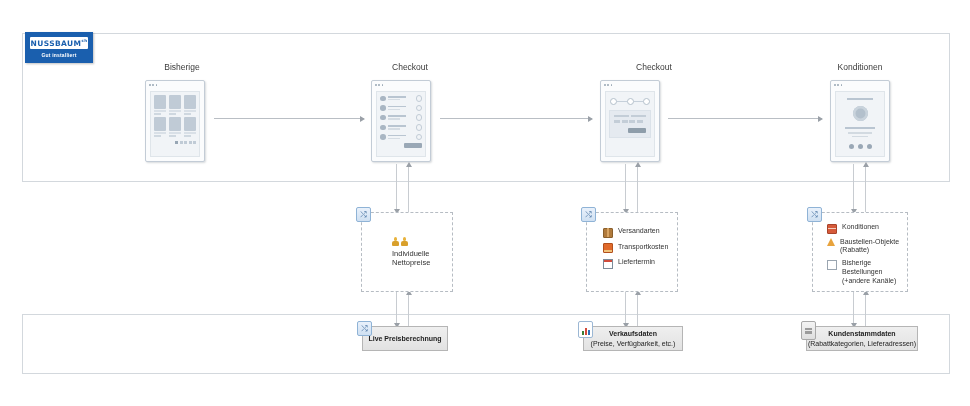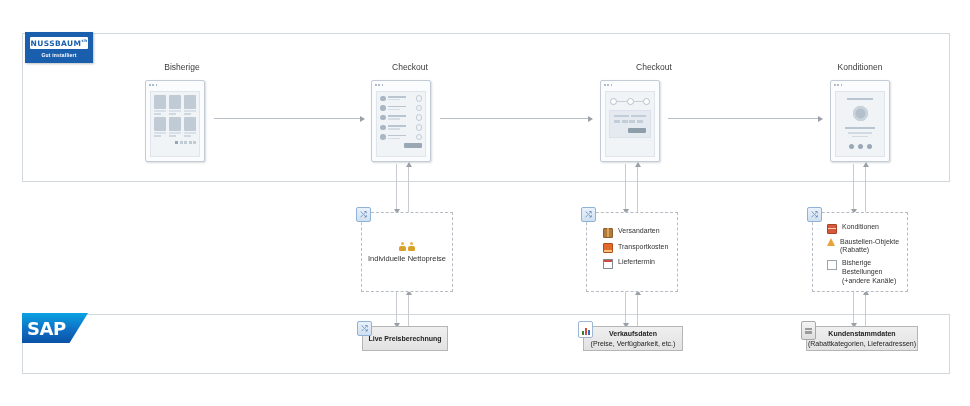--- a/index.html
+++ b/index.html
@@ -129,22 +129,22 @@
     position:absolute;top:212px;border:1px dashed #b6bcc3;background:#fff;box-sizing:border-box;
   }
   .dbox .badge,.sbox .badge{
     position:absolute;left:-6px;top:-6px;width:13px;height:13px;
     background:linear-gradient(180deg,#e9f1fb,#cfe0f2);
     border:1px solid #8fb3d6;border-radius:2px;
     display:flex;align-items:center;justify-content:center;
     font-size:8px;color:#2d5d92;line-height:1;
   }
   .dbox-center{
-    height:100%;display:flex;flex-direction:column;align-items:center;justify-content:center;
-    font-size:7.5px;color:#333;gap:3px;
+    height:100%;display:flex;flex-direction:column;justify-content:center;
+    font-size:7.5px;color:#333;gap:3px;margin-left:30px;
   }
   .people{display:flex;gap:2px;}
   .ilist{padding:14px 0 0 16px;display:flex;flex-direction:column;gap:5px;}
   .ilist .item{display:flex;gap:5px;font-size:7px;color:#333;line-height:1.25;align-items:flex-start;}
   .ilist .item .txt{white-space:pre-line;}
 
   
   .ico{width:8px;height:8px;flex:0 0 auto;position:relative;margin-top:.5px;}
   .ico-box{background:#b07a3c;border:1px solid #8a5f2c;border-radius:1px;}
   .ico-box:after{content:"";position:absolute;left:2.5px;top:-1px;width:2px;height:9px;background:#d8a463;}
@@ -190,23 +190,20 @@
   <div class="frame" id="top-frame"></div>
   <div class="frame" id="sap-frame"></div>
 
   <div id="nussbaum-logo">
     <div class="plate">
       <span class="word"><span>NUSSBAUM</span><sup>ch</sup></span>
     </div>
     <div class="tag">Gut installiert</div>
   </div>
 
-  <div id="sap-logo">
-    <span class="sap-text">SAP</span>
-  </div>
 
   <div class="col-head" style="left:112px">Bisherige</div>
   <div class="col-head" style="left:340px">Checkout</div>
   <div class="col-head" style="left:584px">Checkout</div>
   <div class="col-head" style="left:790px">Konditionen</div>
 
   <div class="device" style="left:145px">
     <div class="dev-bar">
       <span class="dev-dot"></span>
       <span class="dev-dot"></span>

